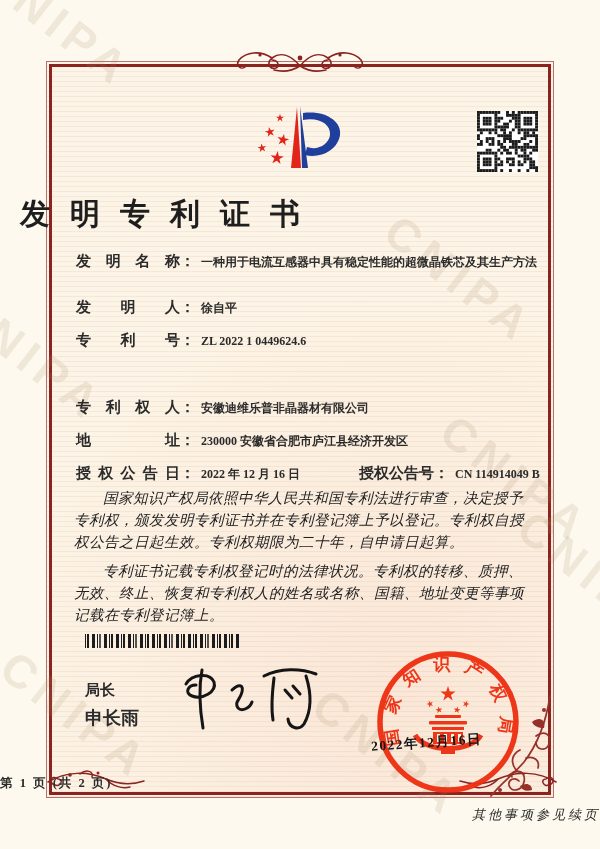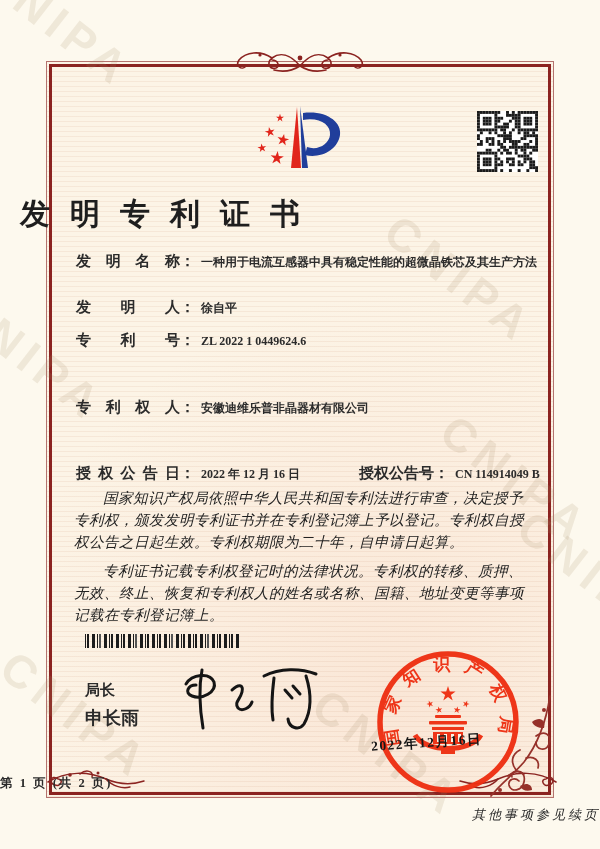--- a/index.html
+++ b/index.html
@@ -378,20 +378,23 @@
     </div>
     <div class="abs frow" style="top:298px">
       <span class="flabel">发明人</span><span class="fcolon">：</span><span class="fvalue">徐自平</span>
     </div>
     <div class="abs frow" style="top:331px">
       <span class="flabel">专利号</span><span class="fcolon">：</span><span class="fvalue">ZL 2022 1 0449624.6</span>
     </div>
     <div class="abs frow" style="top:398px">
       <span class="flabel">专利权人</span><span class="fcolon">：</span><span class="fvalue">安徽迪维乐普非晶器材有限公司</span>
     </div>
+    <div class="abs frow" style="top:431px">
+      <span class="flabel">地址</span><span class="fcolon">：</span><span class="fvalue">230000 安徽省合肥市庐江县经济开发区</span>
+    </div>
     <div class="abs frow" style="top:464px">
       <span class="flabel">授权公告日</span><span class="fcolon">：</span><span class="fvalue fvalue-wide">2022 年 12 月 16 日</span><span class="flabel2">授权公告号</span><span class="fcolon">：</span><span class="fvalue">CN 114914049 B</span>
     </div>
 
     <div class="abs paras">
       <p>国家知识产权局依照中华人民共和国专利法进行审查，决定授予专利权，颁发发明专利证书并在专利登记簿上予以登记。专利权自授权公告之日起生效。专利权期限为二十年，自申请日起算。</p>
       <p>专利证书记载专利权登记时的法律状况。专利权的转移、质押、无效、终止、恢复和专利权人的姓名或名称、国籍、地址变更等事项记载在专利登记簿上。</p>
     </div>
 
     <svg class="abs" style="left:85px;top:634px" id="barcode-svg" width="156" height="14" viewBox="0 0 156 14">

